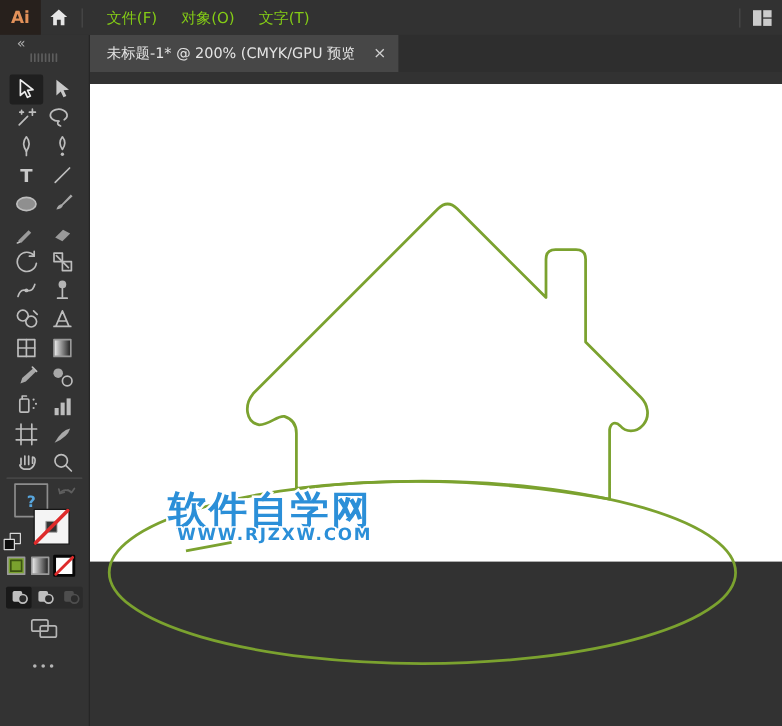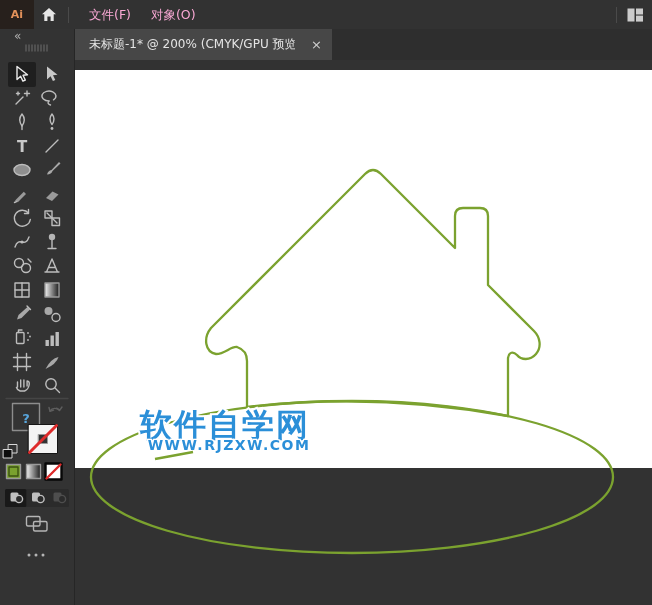--- a/index.html
+++ b/index.html
@@ -6,25 +6,25 @@
   body{
     width:652px;height:605px;overflow:hidden;position:relative;
     background:var(--menu-bg,#323232);
     font-family:"DejaVu Sans","Liberation Sans",sans-serif;
     -webkit-font-smoothing:antialiased;
   }
   
   .menubar{position:absolute;left:0;top:0;width:652px;height:29px;
     background:var(--menu-bg,#323232);display:flex;align-items:center;z-index:5;}
   .ai-logo{width:34px;height:29px;background:#27201c;color:var(--logo-orange,#e2915a);
-    font-weight:bold;font-size:11px;display:flex;align-items:center;justify-content:center;}
+    font-weight:bold;font-size:14px;display:flex;align-items:center;justify-content:center;}
   .home-btn{width:30px;height:29px;display:flex;align-items:center;justify-content:center;}
   .vsep{width:1px;height:16px;background:#4a4a4a;margin:0 4px;}
   .menu-items{display:flex;align-items:center;height:29px;margin-left:6px;}
-  .menu-item{color:#f9a8d4;font-size:12.5px;padding:0 10px;line-height:29px;cursor:default;white-space:nowrap;}
+  .menu-item{color:#84cc16;font-size:12.5px;padding:0 10px;line-height:29px;cursor:default;white-space:nowrap;}
   .menubar-right{margin-left:auto;display:flex;align-items:center;gap:6px;padding-right:8px;}
   
   .tabbar{position:absolute;left:75px;top:29px;width:577px;height:31px;
     background:var(--tabbar-bg,#2e2e2e);display:flex;z-index:4;}
   .tab{height:31px;width:257px;background:var(--tab-bg,#474747);
     display:flex;align-items:center;padding:0 10px 0 14px;box-sizing:border-box;}
   .tab-title{color:#e4e4e4;font-size:12px;white-space:nowrap;overflow:hidden;}
   .tab-close{color:#cfcfcf;font-size:13px;margin-left:16px;cursor:default;}
   
   .toolpanel{position:absolute;left:0;top:29px;width:75px;height:576px;
@@ -47,20 +47,21 @@
   <div class="ai-logo">Ai</div>
   <div class="home-btn">
     <svg width="16" height="15" viewBox="0 0 16 15">
       <path d="M8,1 L15,7.2 H12.7 V14 H9.6 V9.5 H6.4 V14 H3.3 V7.2 H1 Z" fill="#e6e6e6"></path>
     </svg>
   </div>
   <div class="vsep"></div>
   <div class="menu-items">
     <span class="menu-item">文件(F)</span>
     <span class="menu-item">对象(O)</span>
+    <span class="menu-item">文字(T)</span>
   </div>
   <div class="menubar-right">
     <div class="vsep"></div>
     <svg width="17" height="14" viewBox="0 0 17 14">
       <rect x="0.5" y="0.5" width="7" height="13" fill="#cbcbcb"></rect>
       <rect x="9" y="0.5" width="7" height="6" fill="#cbcbcb"></rect>
       <rect x="9" y="7.6" width="7" height="6" fill="#cbcbcb"></rect>
     </svg>
 
   </div>

